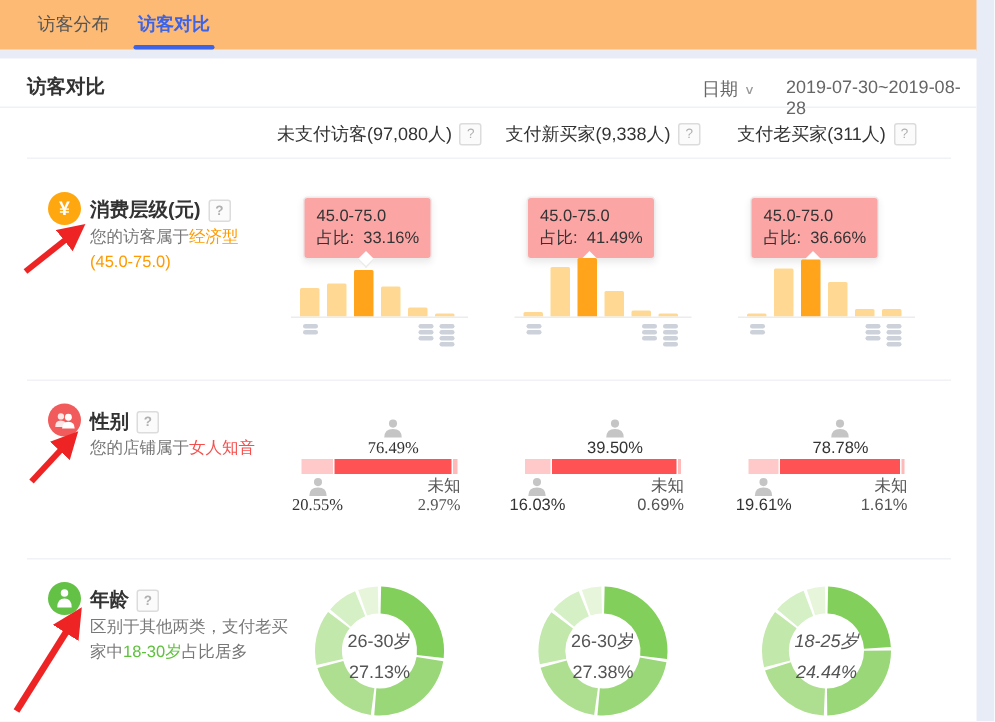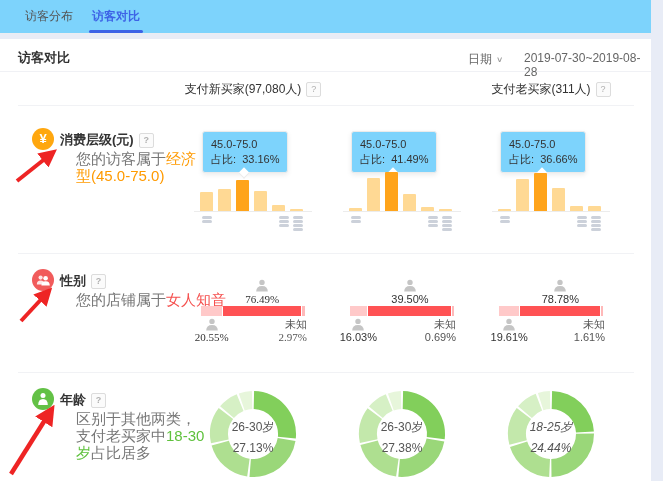--- a/index.html
+++ b/index.html
@@ -1,19 +1,19 @@
 <!DOCTYPE html>
 <html><head>
 <meta charset="utf-8">
 <style>
   html,body{margin:0;padding:0;}
   .page{position:relative;width:663px;height:481px;background:#e8ecf6;overflow:hidden;
         font-family:"Liberation Sans","DejaVu Sans",sans-serif;color:#333;}
   
-  .tabbar{position:absolute;left:0;top:0;width:651px;height:33px;background:#7dd3fc;border-bottom:1px solid #ebedf2;}
+  .tabbar{position:absolute;left:0;top:0;width:651px;height:33px;background:#fdba74;border-bottom:1px solid #ebedf2;}
   .tab{position:absolute;top:0;height:33px;line-height:33px;font-size:12px;color:#555;cursor:pointer;}
   .tab.t0{left:25px;}
   .tab.t1{left:92px;color:#3d63e6;font-weight:bold;}
   .tab.active::after{content:"";position:absolute;left:-3px;right:-3px;bottom:0;height:3px;background:#3d63e6;border-radius:2px;}
   
   .card{position:absolute;left:0;top:39px;width:651px;height:442px;background:#fff;}
   .card-header{position:absolute;left:0;top:0;width:651px;height:32px;border-bottom:1px solid #f0f1f5;}
   .panel-title{position:absolute;left:18px;top:10px;font-size:13px;font-weight:bold;color:#333;}
   .date-label{position:absolute;left:468px;top:12px;font-size:12px;color:#666;cursor:pointer;}
   .date-label .chev{display:inline-block;margin-left:4px;color:#999;font-size:10px;transform:scaleY(.8);}
@@ -23,27 +23,27 @@
   .col-head{position:absolute;top:42px;width:150px;text-align:center;font-size:12px;color:#333;}
   .help{display:inline-block;width:13px;height:13px;line-height:12px;text-align:center;border:1px solid #dcdcdc;
         border-radius:2px;color:#b0b0b0;background:#fbfbfb;font-size:9px;margin-left:5px;vertical-align:1px;cursor:pointer;}
   
   .row-icon{position:absolute;left:32px;width:22px;height:22px;border-radius:50%;text-align:center;}
   .row-icon.yen{background:#ffa70f;color:#fff;font-weight:bold;font-size:13px;line-height:22px;}
   .row-icon.red{background:#f15b5b;}
   .row-icon.green{background:#63c146;}
   .row-icon svg{position:absolute;left:4px;top:4px;}
   .row-title{position:absolute;left:60px;font-size:13px;font-weight:bold;color:#333;}
-  .row-sub{position:absolute;left:76px;font-size:15px;line-height:17px;color:#777;}
+  .row-sub{position:absolute;left:60px;font-size:11px;line-height:17px;color:#777;}
   .hl-orange{color:#ff9a00;}
   .hl-red{color:#f5504e;}
   .hl-green{color:#5fc13d;text-align:right;}
   
   .chart-col{position:absolute;width:150px;}
-  .tooltip{position:absolute;left:24px;top:0;background:#7dd3fc;border:1px solid #ebebeb;border-radius:3px;
+  .tooltip{position:absolute;left:24px;top:0;background:#fca5a5;border:1px solid #ebebeb;border-radius:3px;
            box-shadow:0 2px 5px rgba(0,0,0,.08);padding:5px 8px;font-size:11px;color:#333;line-height:15px;white-space:nowrap;}
   .tt-caret{position:absolute;left:37px;bottom:-4.5px;width:7px;height:7px;background:#fff;
             border-right:1px solid #ebebeb;border-bottom:1px solid #ebebeb;transform:rotate(45deg);}
   .bars{position:absolute;left:22px;top:38px;width:106px;height:42px;display:flex;align-items:flex-end;gap:5px;}
   .bar{width:13px;background:#ffd994;border-radius:1px 1px 0 0;}
   .bar.hl{background:#ffa41b;}
   .axis{position:absolute;left:16px;top:80px;width:118px;height:1px;background:#ececec;}
   .coins{position:absolute;width:10px;}
   .coin{display:block;width:10px;height:3px;border-radius:1.5px;background:#ccd1da;margin-top:1px;}
   
@@ -72,21 +72,24 @@
   <div class="card">
     <div class="card-header">
       <div class="panel-title">访客对比</div>
       <div class="date-label">
         <span>日期</span><span class="chev">∨</span>
       </div>
       <div class="date-value">2019-07-30~2019-08-28</div>
     </div>
 
     <div class="col-head" style="left:178px">
-      <span>支付新买家(97,080人)</span><span class="help">?</span>
+      <span>未支付访客(97,080人)</span><span class="help">?</span>
+    </div>
+    <div class="col-head" style="left:327px">
+      <span>支付新买家(9,338人)</span><span class="help">?</span>
     </div>
     <div class="col-head" style="left:476px">
       <span>支付老买家(311人)</span><span class="help">?</span>
     </div>
 
     <div class="sep" style="top:66px"></div>
     <div class="sep" style="top:214px"></div>
     <div class="sep" style="top:333px"></div>
 
     <div class="row-icon yen" style="top:89px">¥</div>

